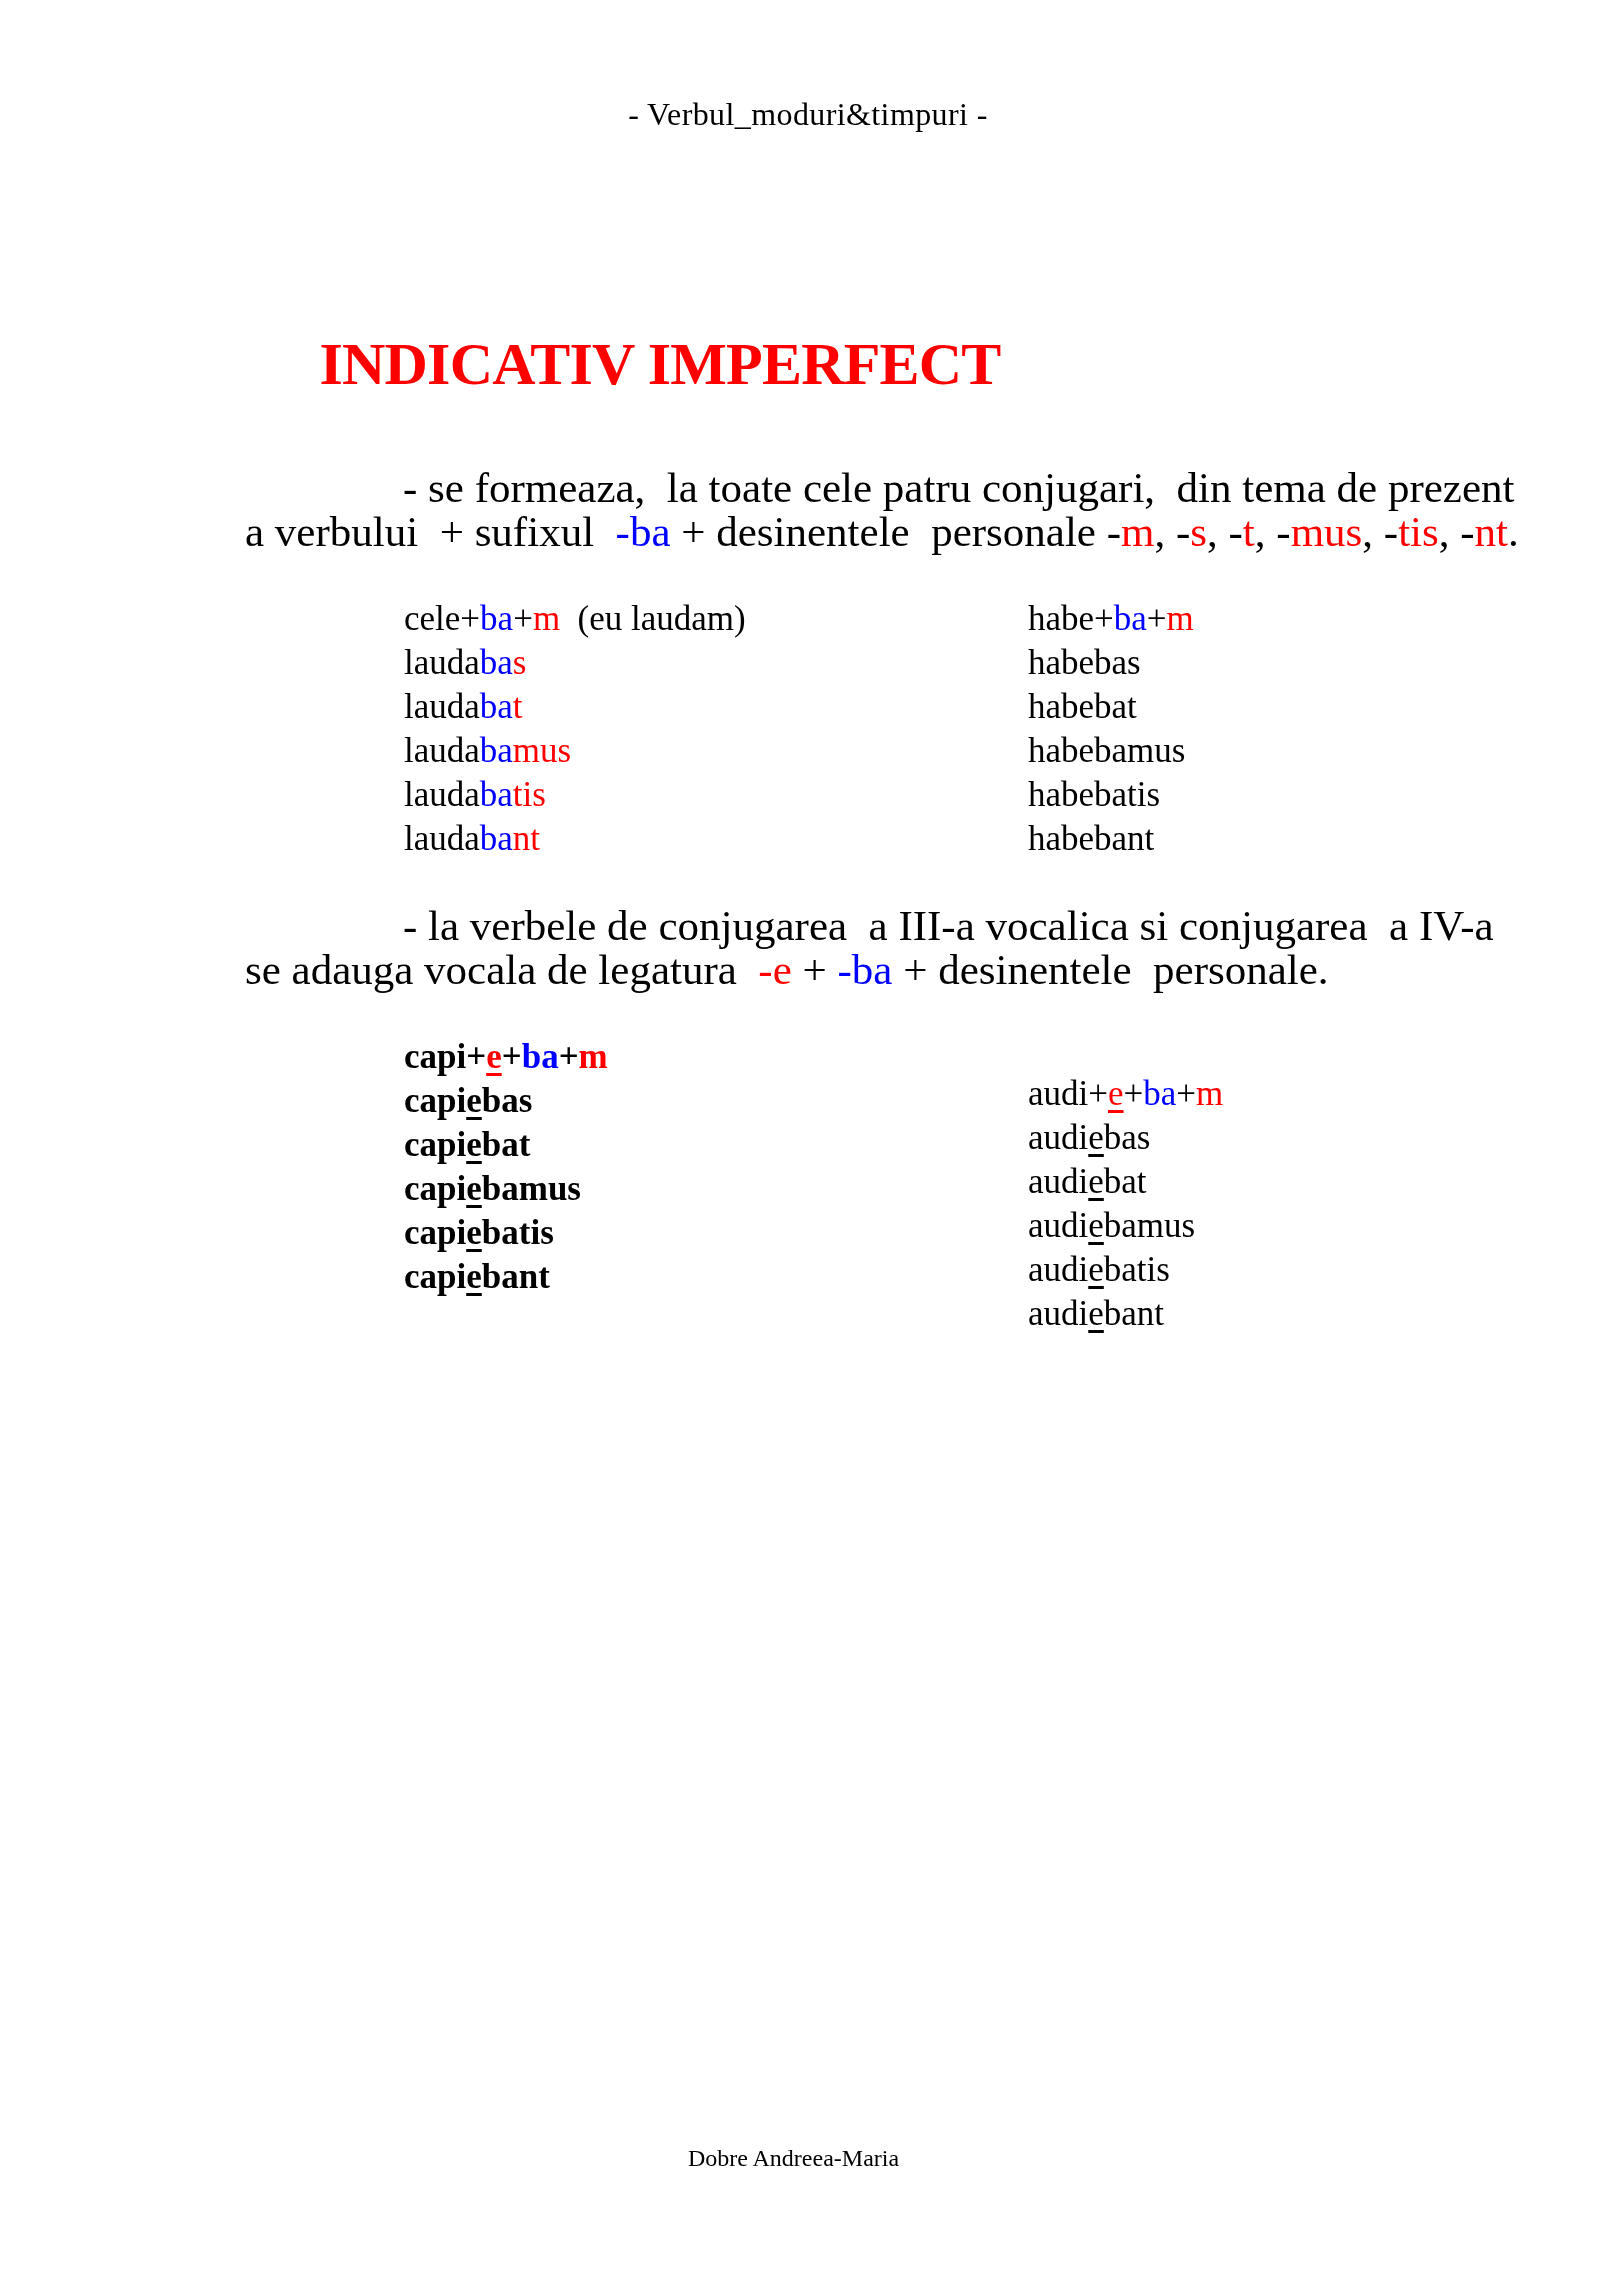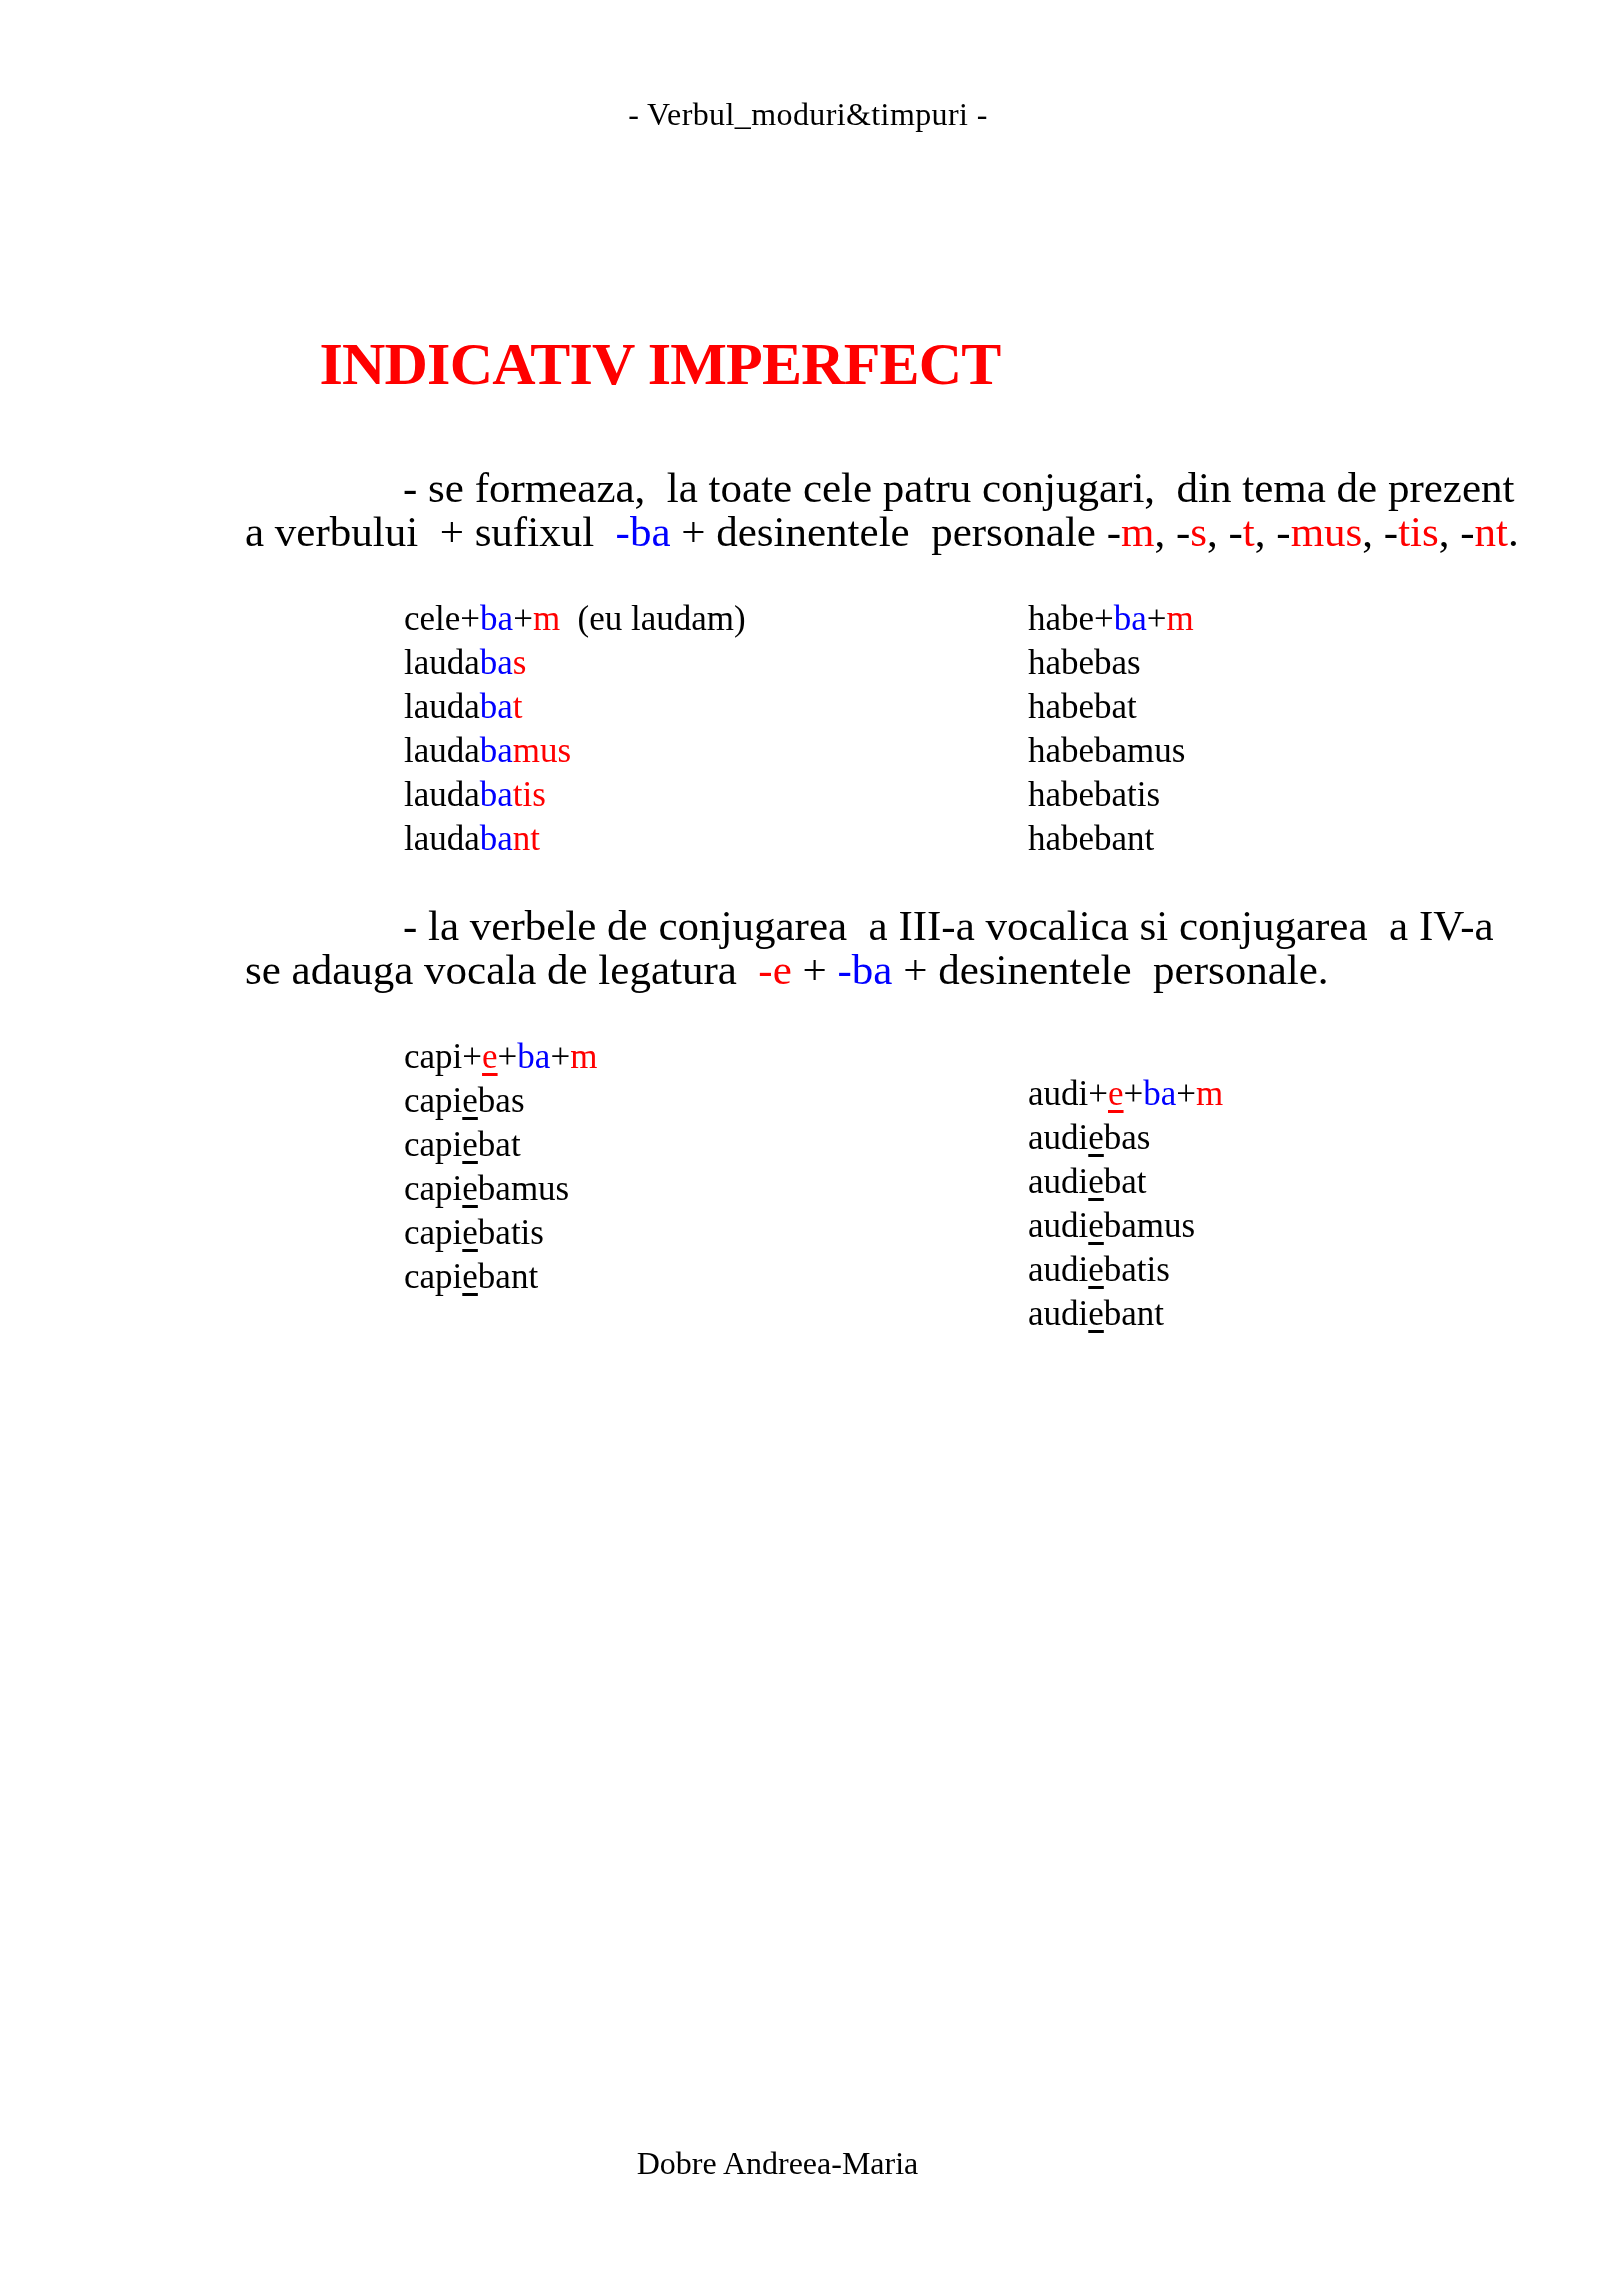--- a/index.html
+++ b/index.html
@@ -27,25 +27,25 @@
   .para .line { white-space: pre; }
   .para .line.indent { padding-left: 158px; }
   .para1 { top: 466px; }
   .para2 { top: 904px; }
   .col {
     position: absolute; font-size: 35px; line-height: 44px;
   }
   .col .row { white-space: pre; }
   .col-left-1 { left: 404px; top: 597px; }
   .col-right-1 { left: 1028px; top: 597px; }
-  .col-left-2 { left: 404px; top: 1035px; }
+  .col-left-2 { left: 404px; top: 1035px; font-weight: bold; }
   .col-right-2 { left: 1028px; top: 1072px; }
   .footer {
-    position: absolute; top: 2145px; left: 0; width: 1555px;
-    text-align: center; font-size: 32px;
+    position: absolute; top: 2145px; left: 16px; width: 1555px;
+    text-align: center; font-size: 24px;
   }
   .c-red { color: #ff0000; }
   .c-blue { color: #0000ff; }
   .c-black { color: #000000; }
   .u { text-decoration: underline; text-underline-offset: 4.7px; }
 </style>
 </head>
 <body>
 
 <div class="header">- Verbul_moduri&amp;timpuri  -</div>

